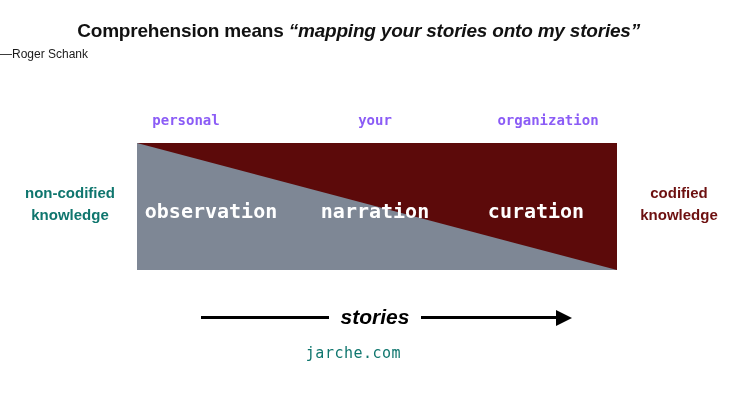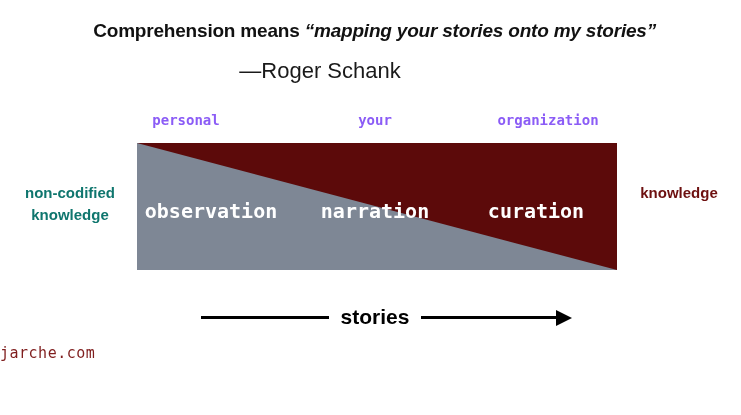--- a/index.html
+++ b/index.html
@@ -23,40 +23,38 @@
     position: absolute;
     left: 0;
     top: 20px;
     width: 640px;
     text-align: right;
     font-size: 19px;
     font-weight: bold;
     color: #111111;
     letter-spacing: -0.2px;
     white-space: nowrap;
-    padding-left: 16px;
   }
   .quote-line .lead {
     font-style: normal;
   }
   .quote-line .quoted {
     font-style: italic;
     font-weight: bold;
   }
   .attribution {
     position: absolute;
     left: 0;
     top: 47px;
     width: 640px;
-    text-align: center;
-    font-size: 22px;
+    text-align: left;
+    font-size: 12px;
     font-weight: normal;
     color: #1a1a1a;
     white-space: nowrap;
-    margin-top: 11px;
   }
 
   
   .col-label {
     position: absolute;
     top: 112px;
     font-family: "DejaVu Sans Mono", "Liberation Mono", monospace;
     font-size: 14px;
     font-weight: bold;
     color: #8b5cf6;
@@ -147,34 +145,35 @@
     border-bottom: 8px solid transparent;
     border-left: 16px solid #000000;
   }
   .arrow-word {
     position: absolute;
     left: 375px;
     top: 5px;
     transform: translateX(-50%);
     font-size: 21px;
     font-weight: bold;
+    font-style: italic;
     color: #000000;
     white-space: nowrap;
   }
 
   
   .footer {
     position: absolute;
     left: 0;
     top: 344px;
     width: 707px;
-    text-align: left;
+    text-align: center;
     font-family: "DejaVu Sans Mono", "Liberation Mono", monospace;
     font-size: 15px;
-    color: #7f1d1d;
+    color: #0f766e;
     letter-spacing: 0.5px;
     white-space: nowrap;
   }
 </style>
 </head>
 <body>
 
 <div id="canvas">
 
   <div class="quote-line">
@@ -195,20 +194,21 @@
 
   <div class="stage-label s0">observation</div>
   <div class="stage-label s1">narration</div>
   <div class="stage-label s2">curation</div>
 
   <div class="side-label left">
     <div>non-codified</div>
     <div>knowledge</div>
   </div>
   <div class="side-label right">
+    <div>codified</div>
     <div>knowledge</div>
   </div>
 
   <div id="arrow-row">
     <div class="arrow-seg left-seg"></div>
     <div class="arrow-word">stories</div>
     <div class="arrow-seg right-seg"></div>
     <div class="arrow-head"></div>
   </div>
 

